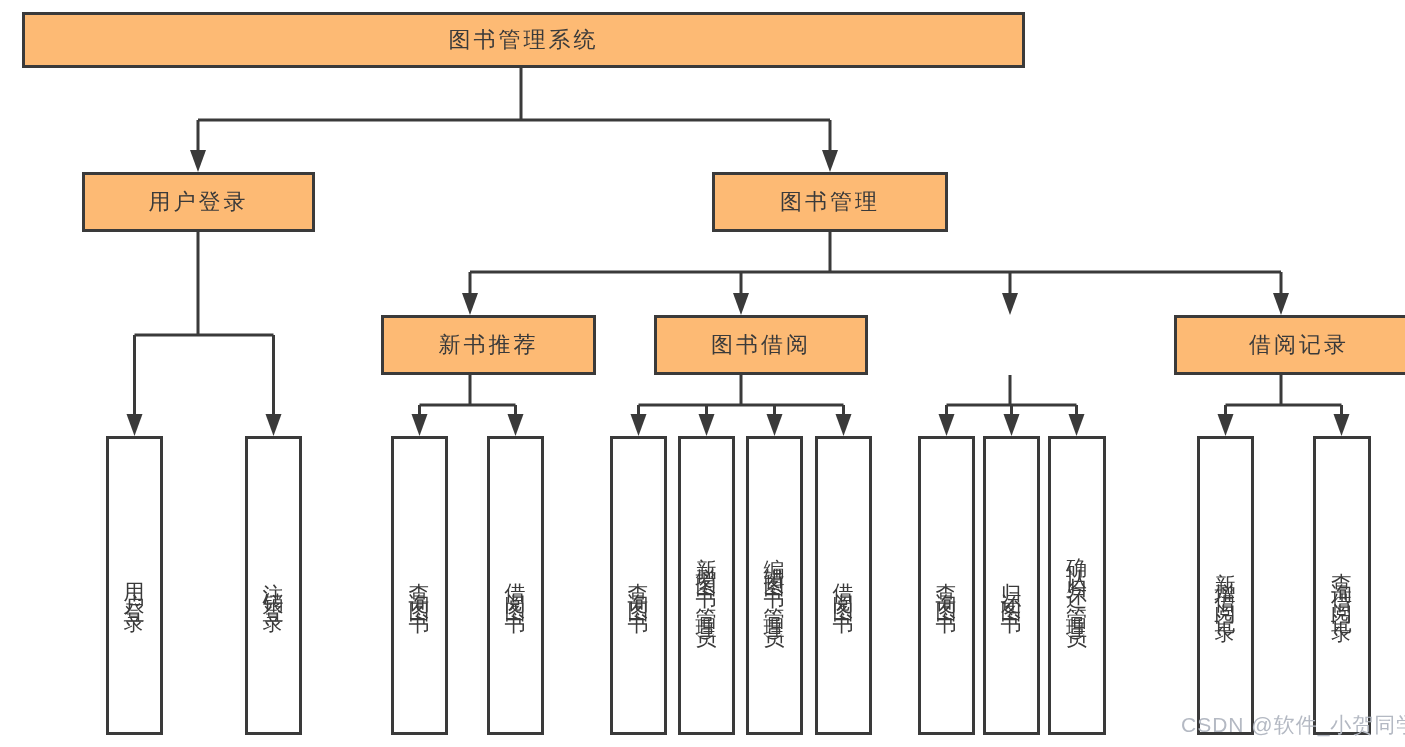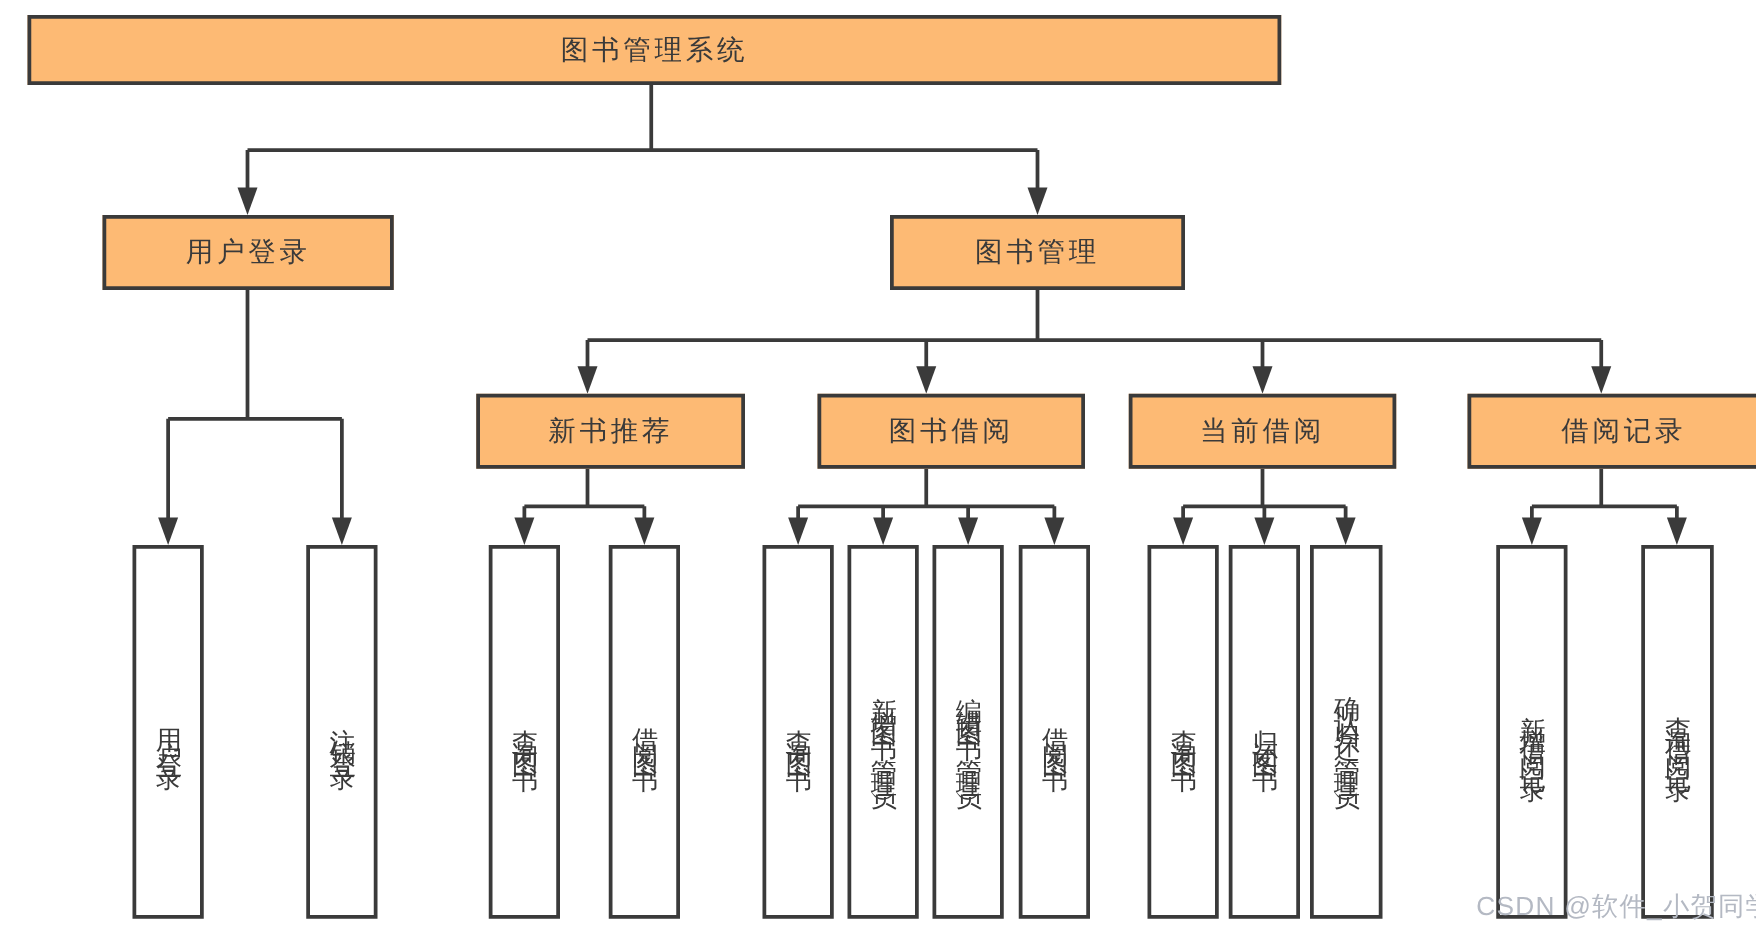--- a/index.html
+++ b/index.html
@@ -92,23 +92,20 @@
   <div class="node" id="n-book">
     <span>图书管理</span>
   </div>
 
   <div class="node" id="g0">
     <span>新书推荐</span>
   </div>
   <div class="node" id="g1">
     <span>图书借阅</span>
   </div>
-  <div class="node" id="g2">
-    <span>当前借阅</span>
-  </div>
   <div class="node" id="g3">
     <span>借阅记录</span>
   </div>
 
   <div class="leaf" id="u0">
     <span class="vlabel">用户登录</span>
   </div>
   <div class="leaf" id="u1">
     <span class="vlabel">注销登录</span>
   </div>

